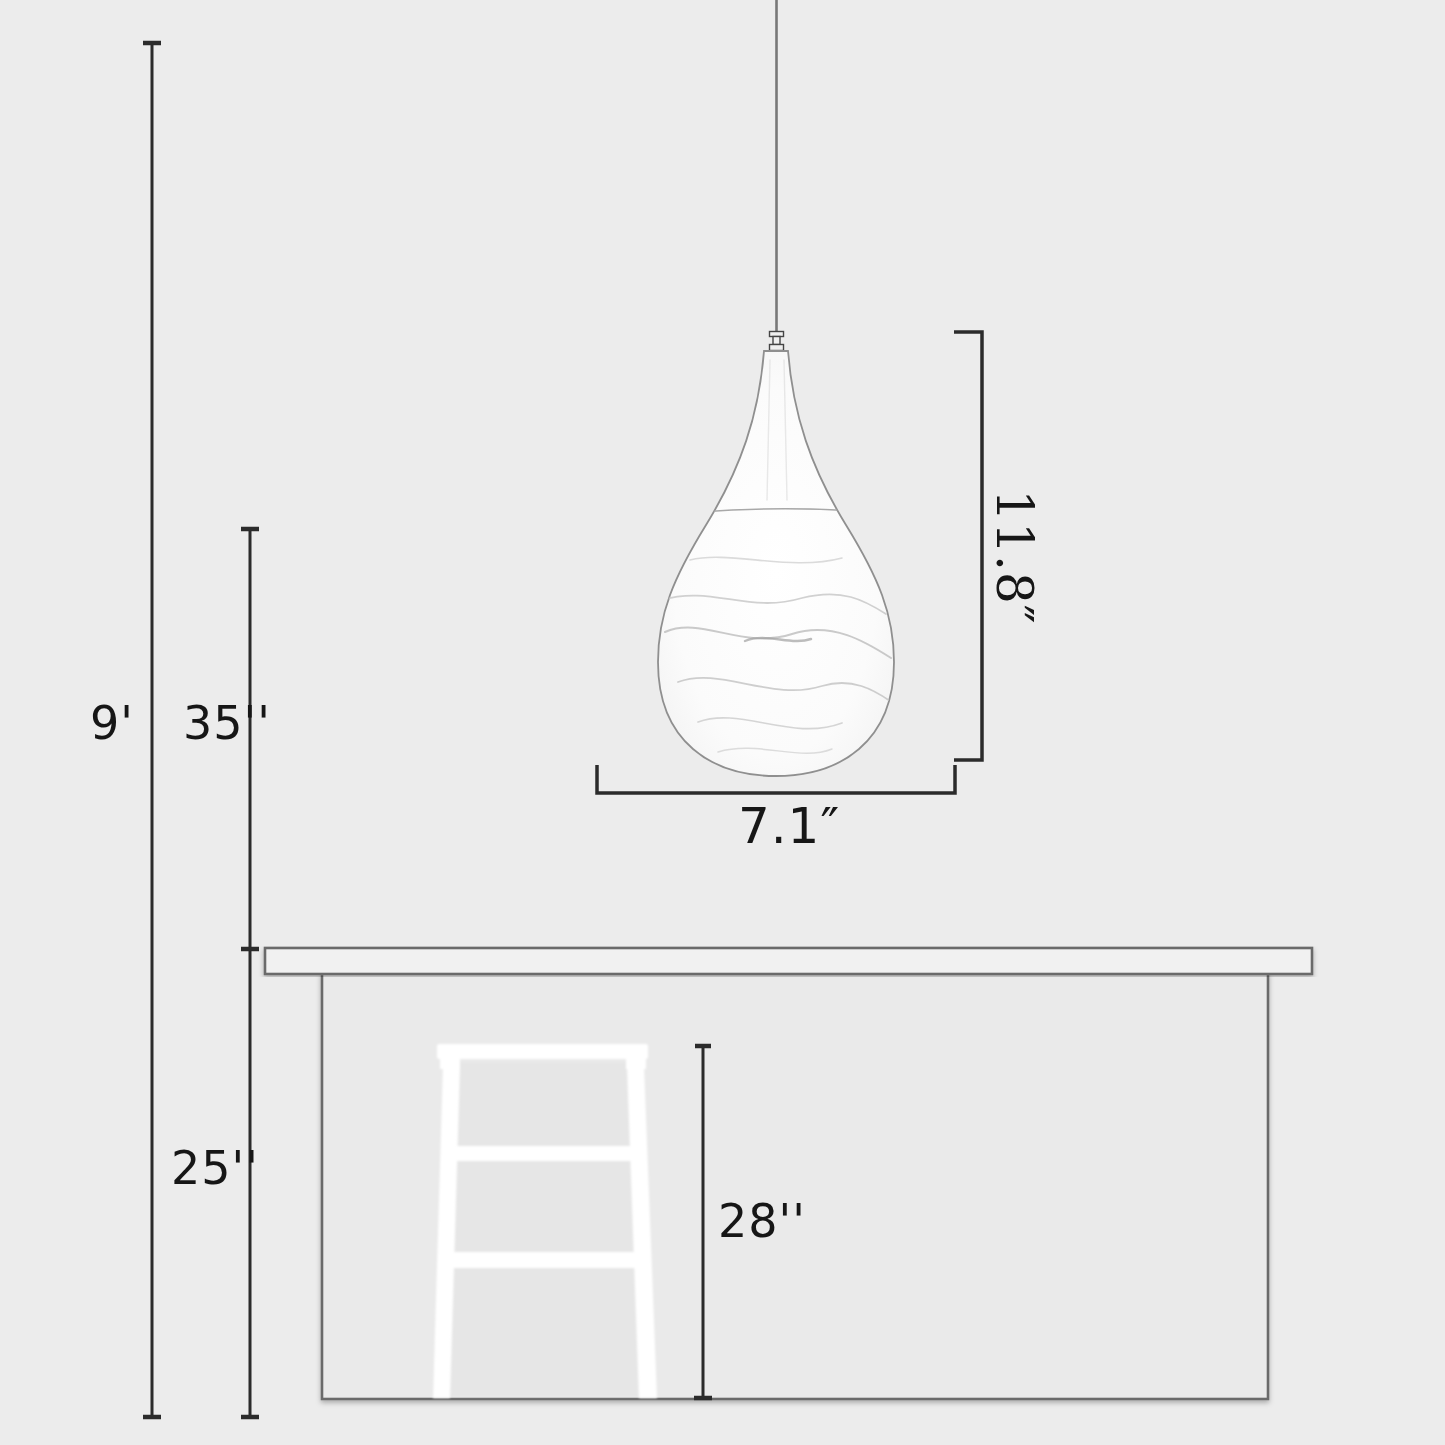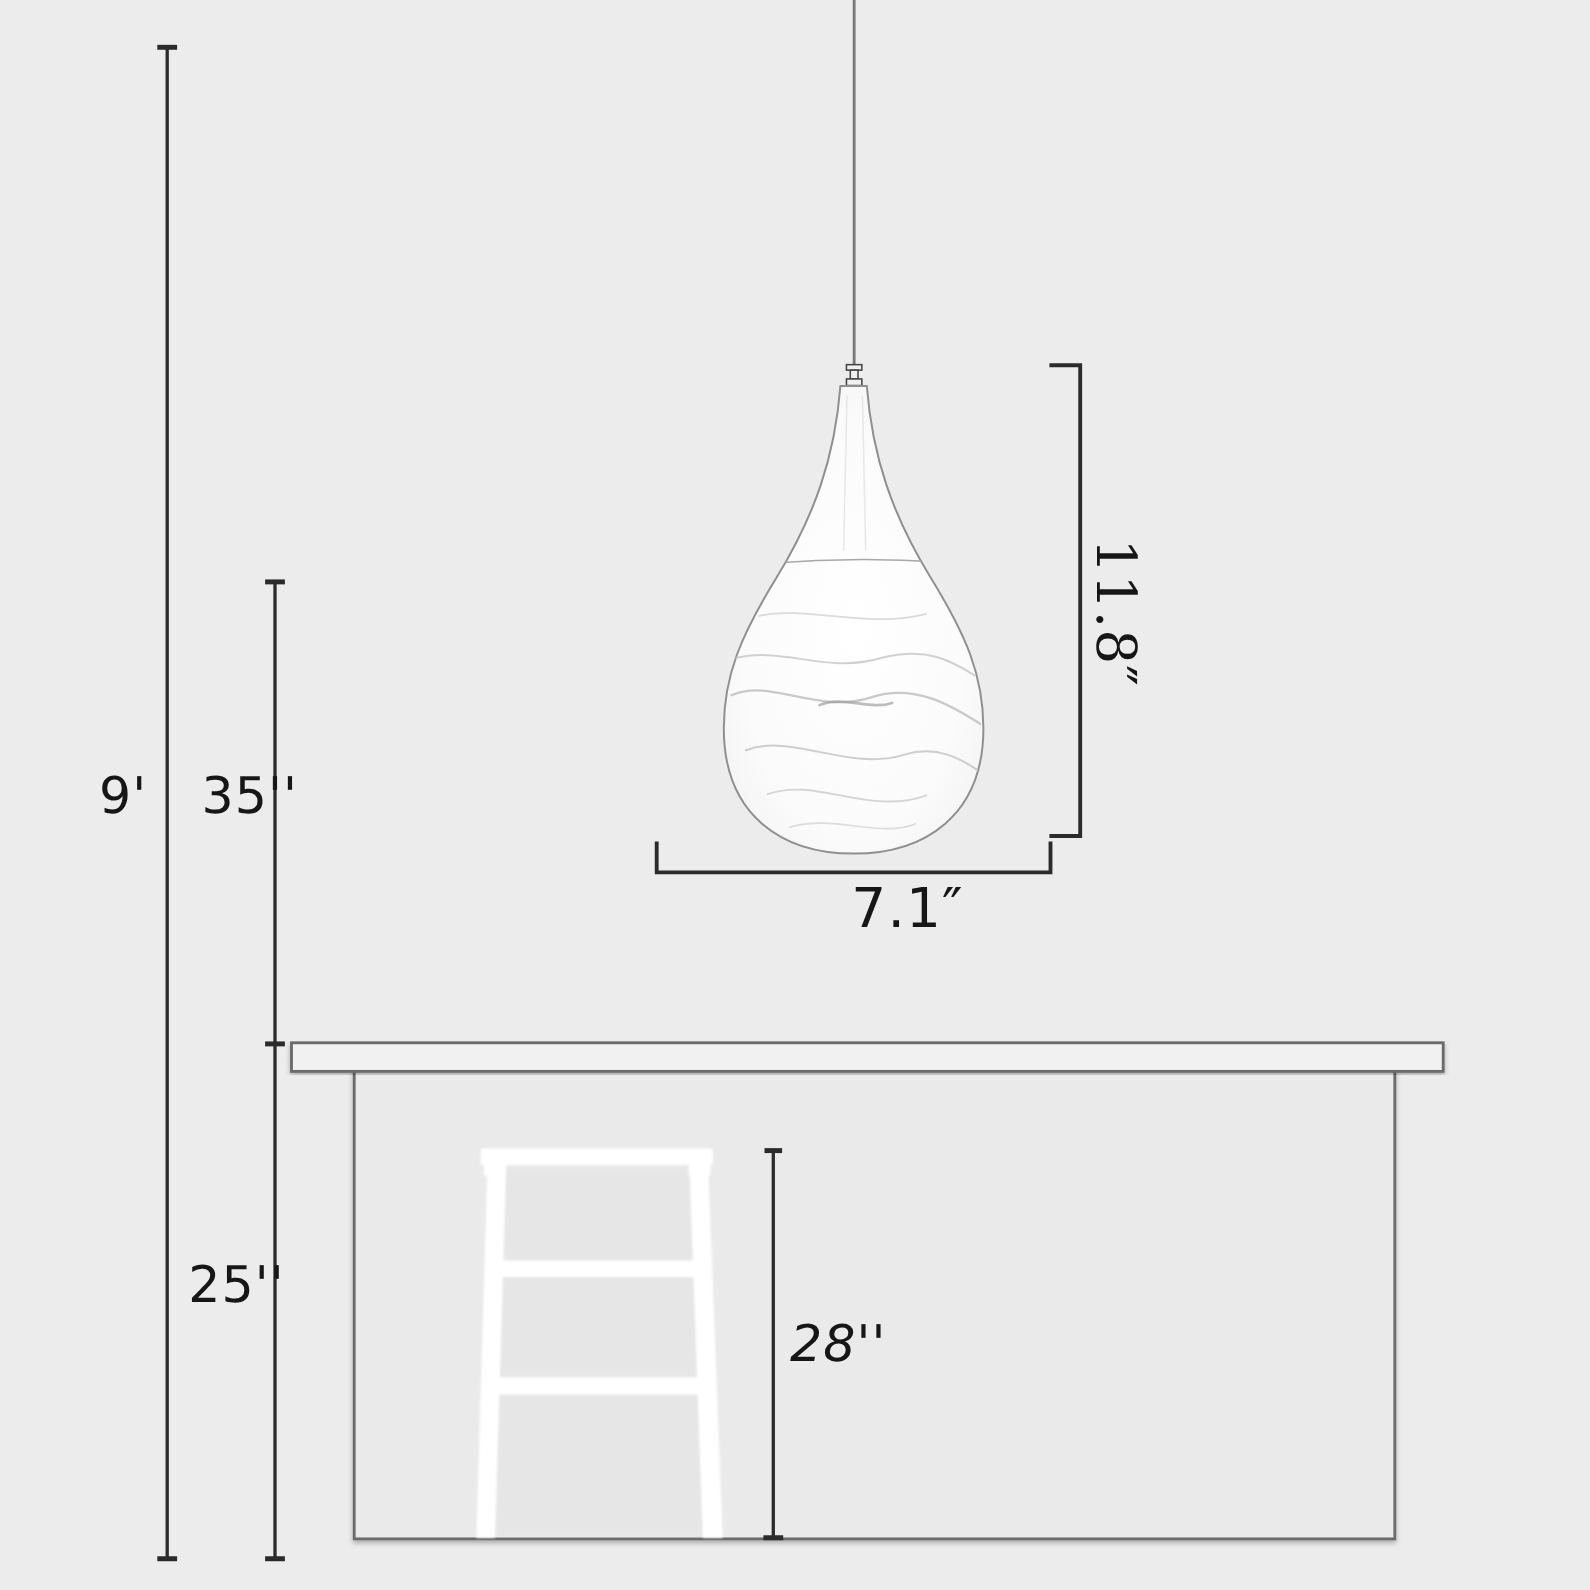--- a/index.html
+++ b/index.html
@@ -123,19 +123,19 @@
       </g>
     </g>
   </svg>
 
   <div class="dim-label" style="left:112px;top:723px;">9'</div>
 
   <div class="dim-label" style="left:204px;top:723px;margin-left:23px;">35''</div>
 
   <div class="dim-label" style="left:215px;top:1168px;">25''</div>
 
-  <div class="dim-label" style="left:762px;top:1221px;font-style:italic;">28''</div>
+  <div class="dim-label" style="left:762px;top:1221px;">28''</div>
 
-  <div class="dim-label big" style="left:825px;top:826px;">7.1″</div>
+  <div class="dim-label big" style="left:789px;top:826px;">7.1″</div>
 
   <div class="dim-label rotated" style="left:1014px;top:557px;">11.8″</div>
 
 </div>
 
 </body></html>

